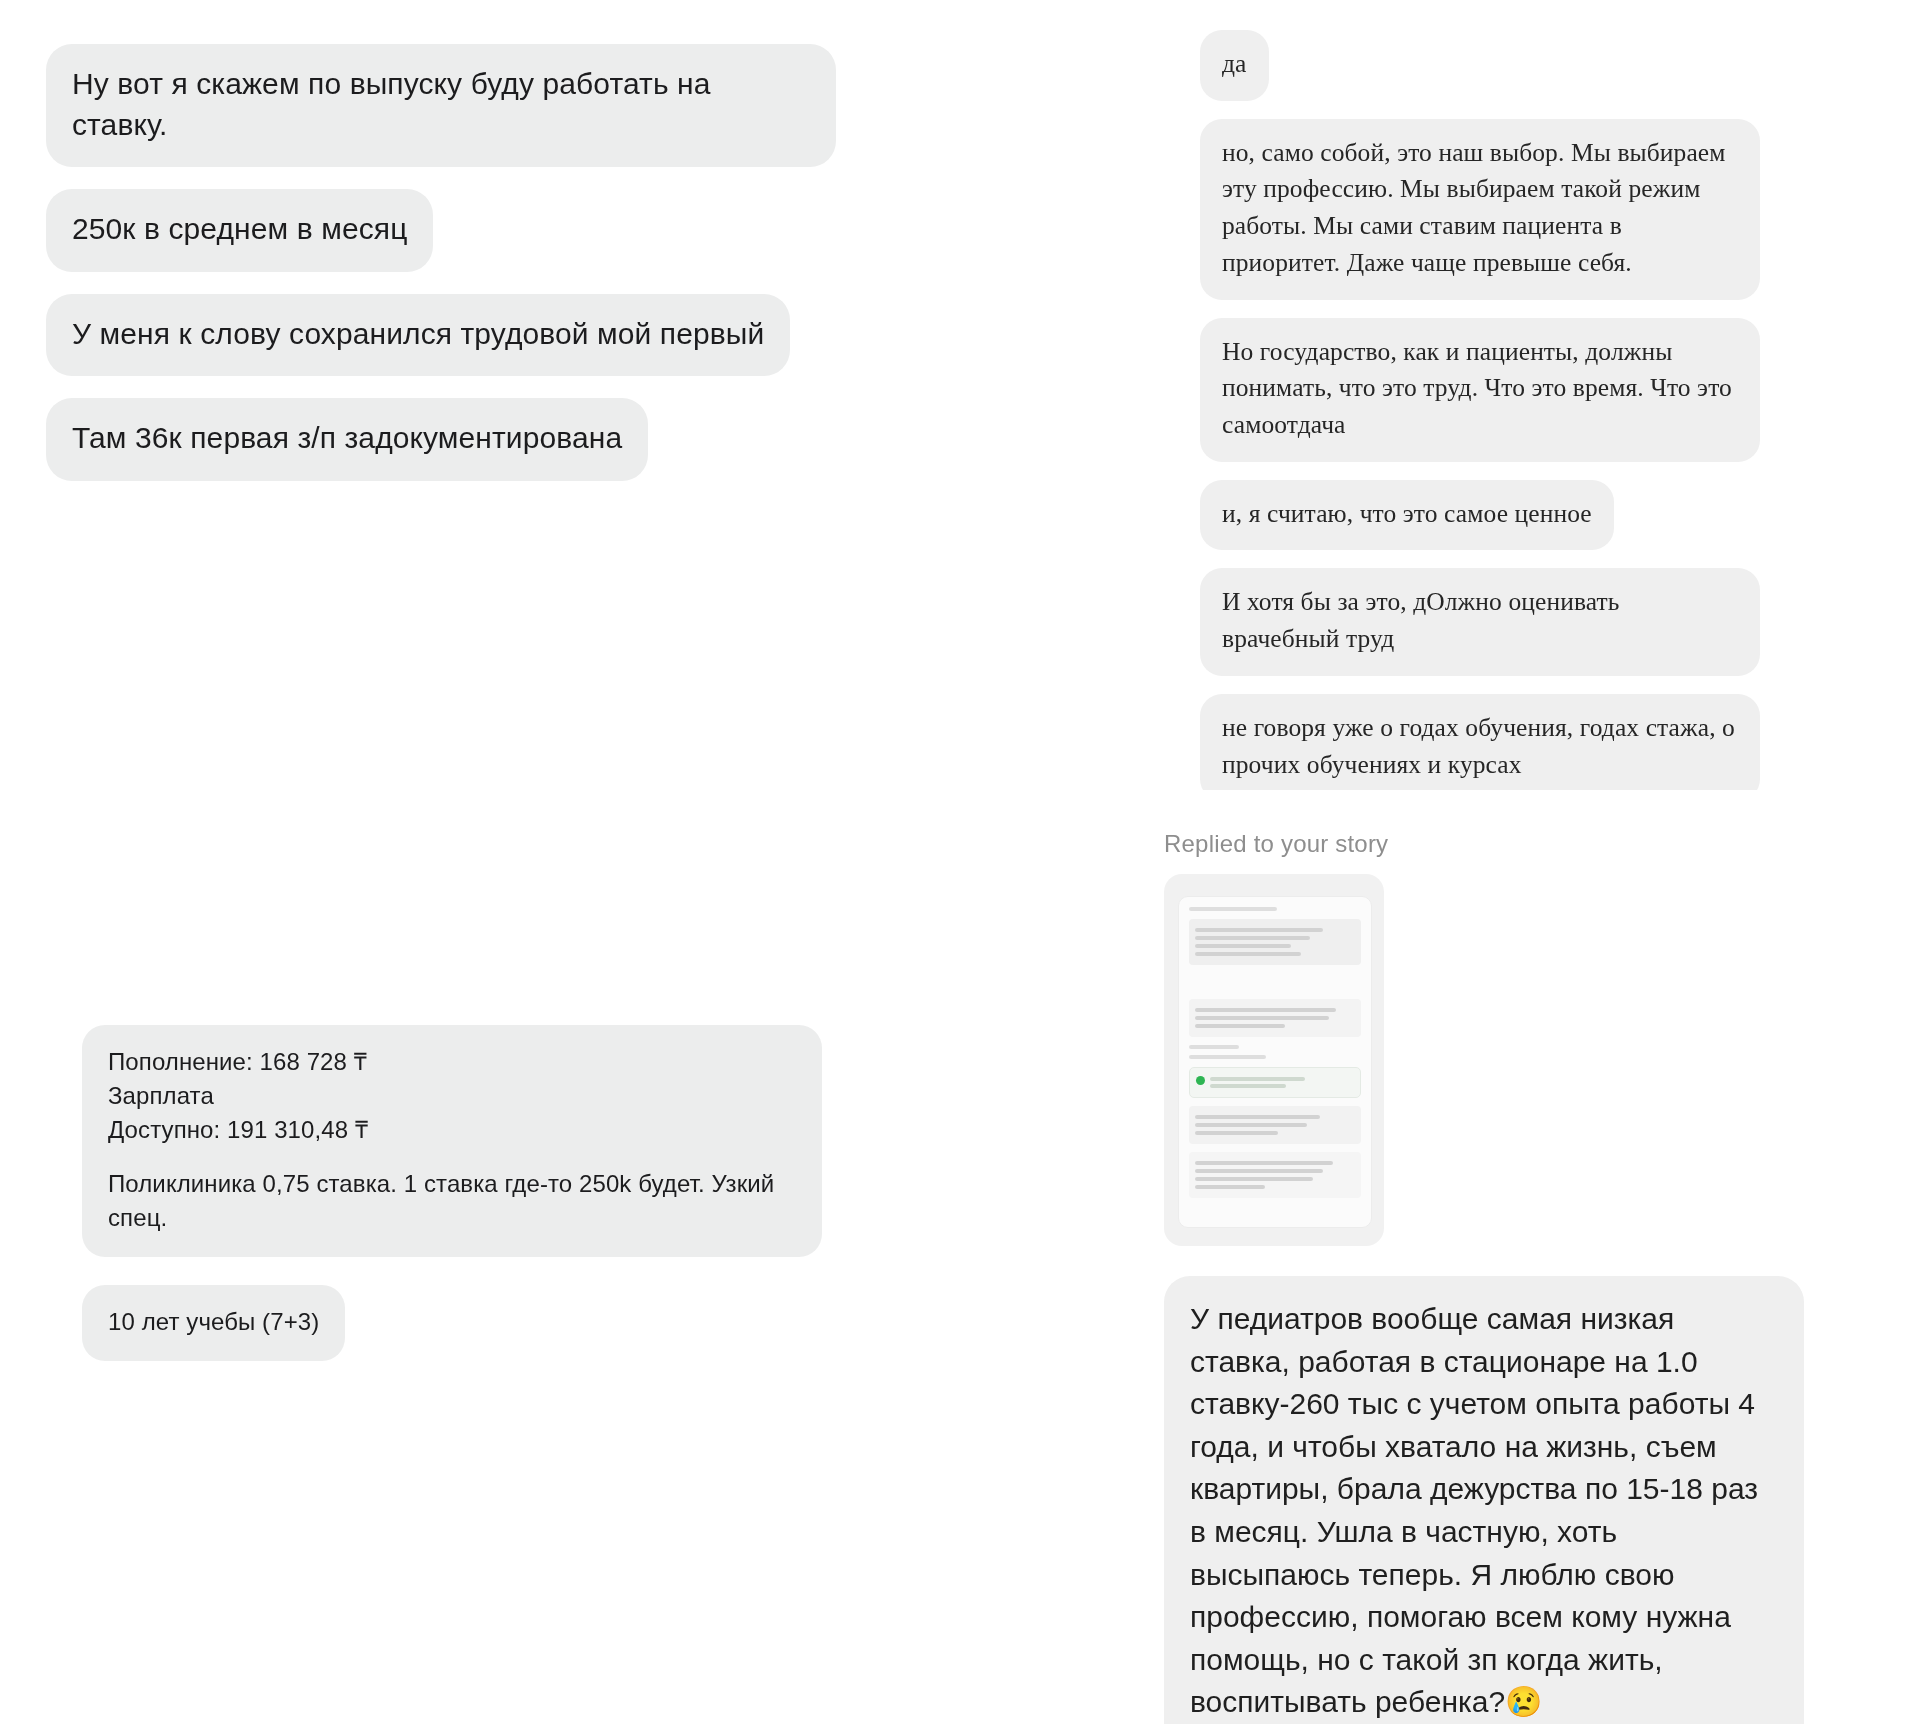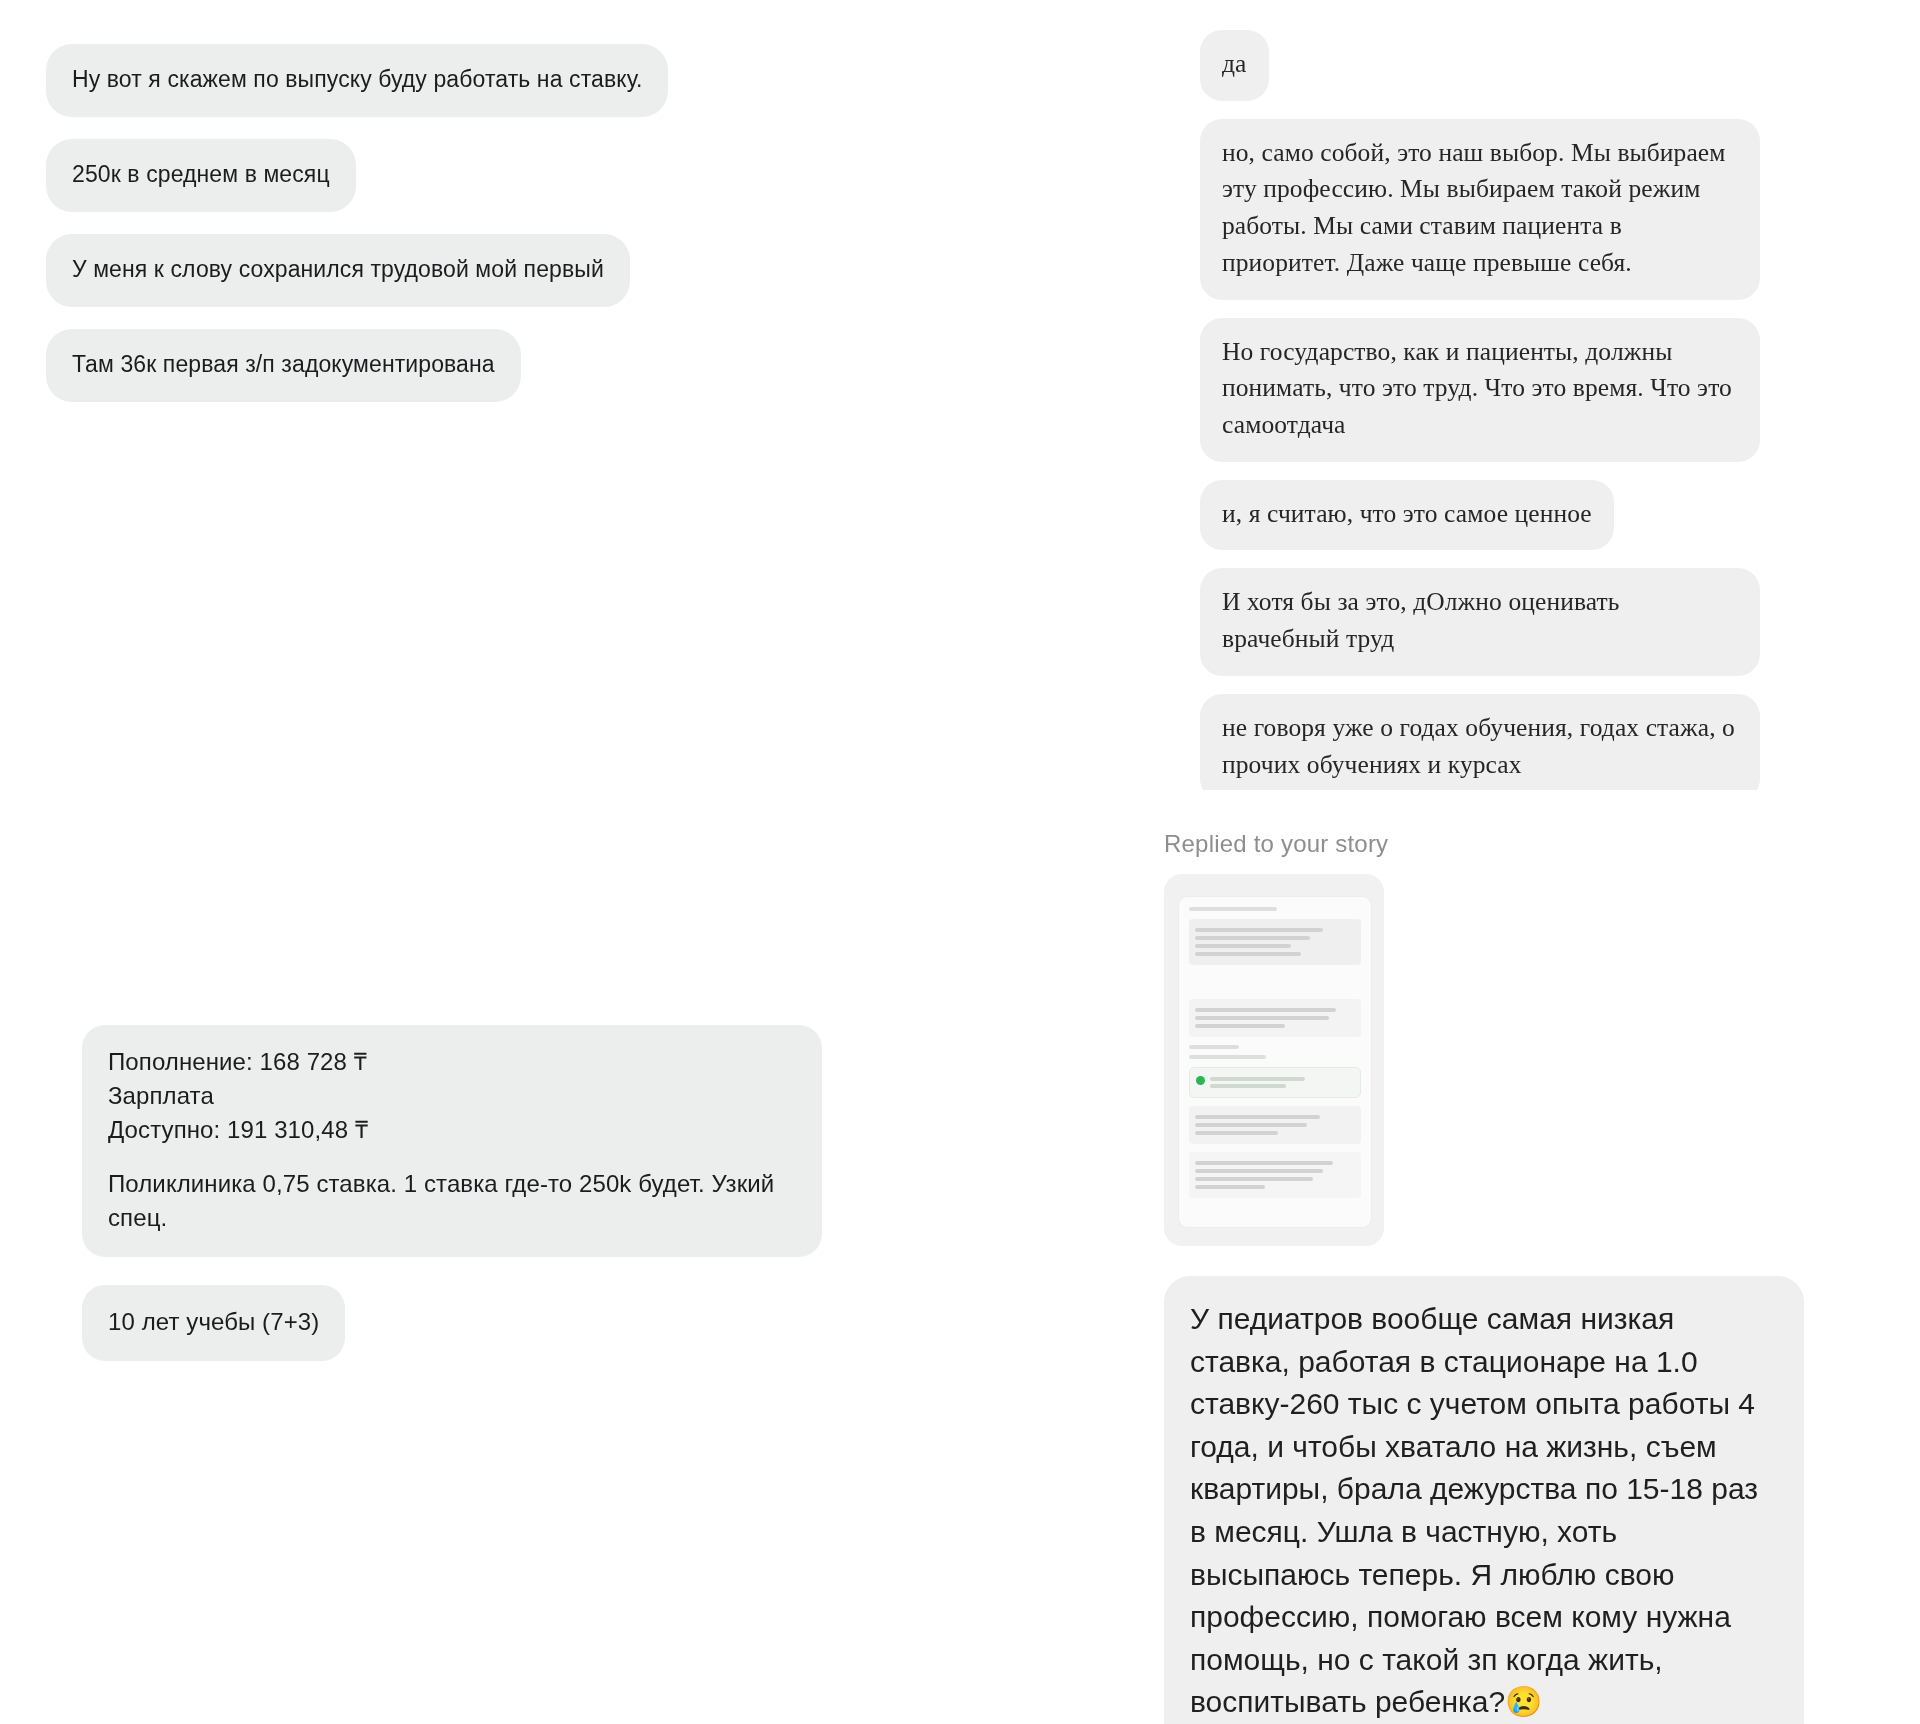--- a/index.html
+++ b/index.html
@@ -53,21 +53,21 @@
     top: 0;
     width: 1000px;
     height: 640px;
     background: #ffffff;
   }
   .bubble {
     background: #eceded;
     border-radius: 26px;
     padding: 20px 26px 22px 26px;
     color: #1c1c1e;
-    font-size: 23px;
+    font-size: 30px;
     line-height: 1.35;
     display: inline-block;
     max-width: 790px;
     box-sizing: border-box;
     letter-spacing: 0.1px;
   }
   .bubble-row {
     padding-left: 46px;
     margin-bottom: 22px;
   }

